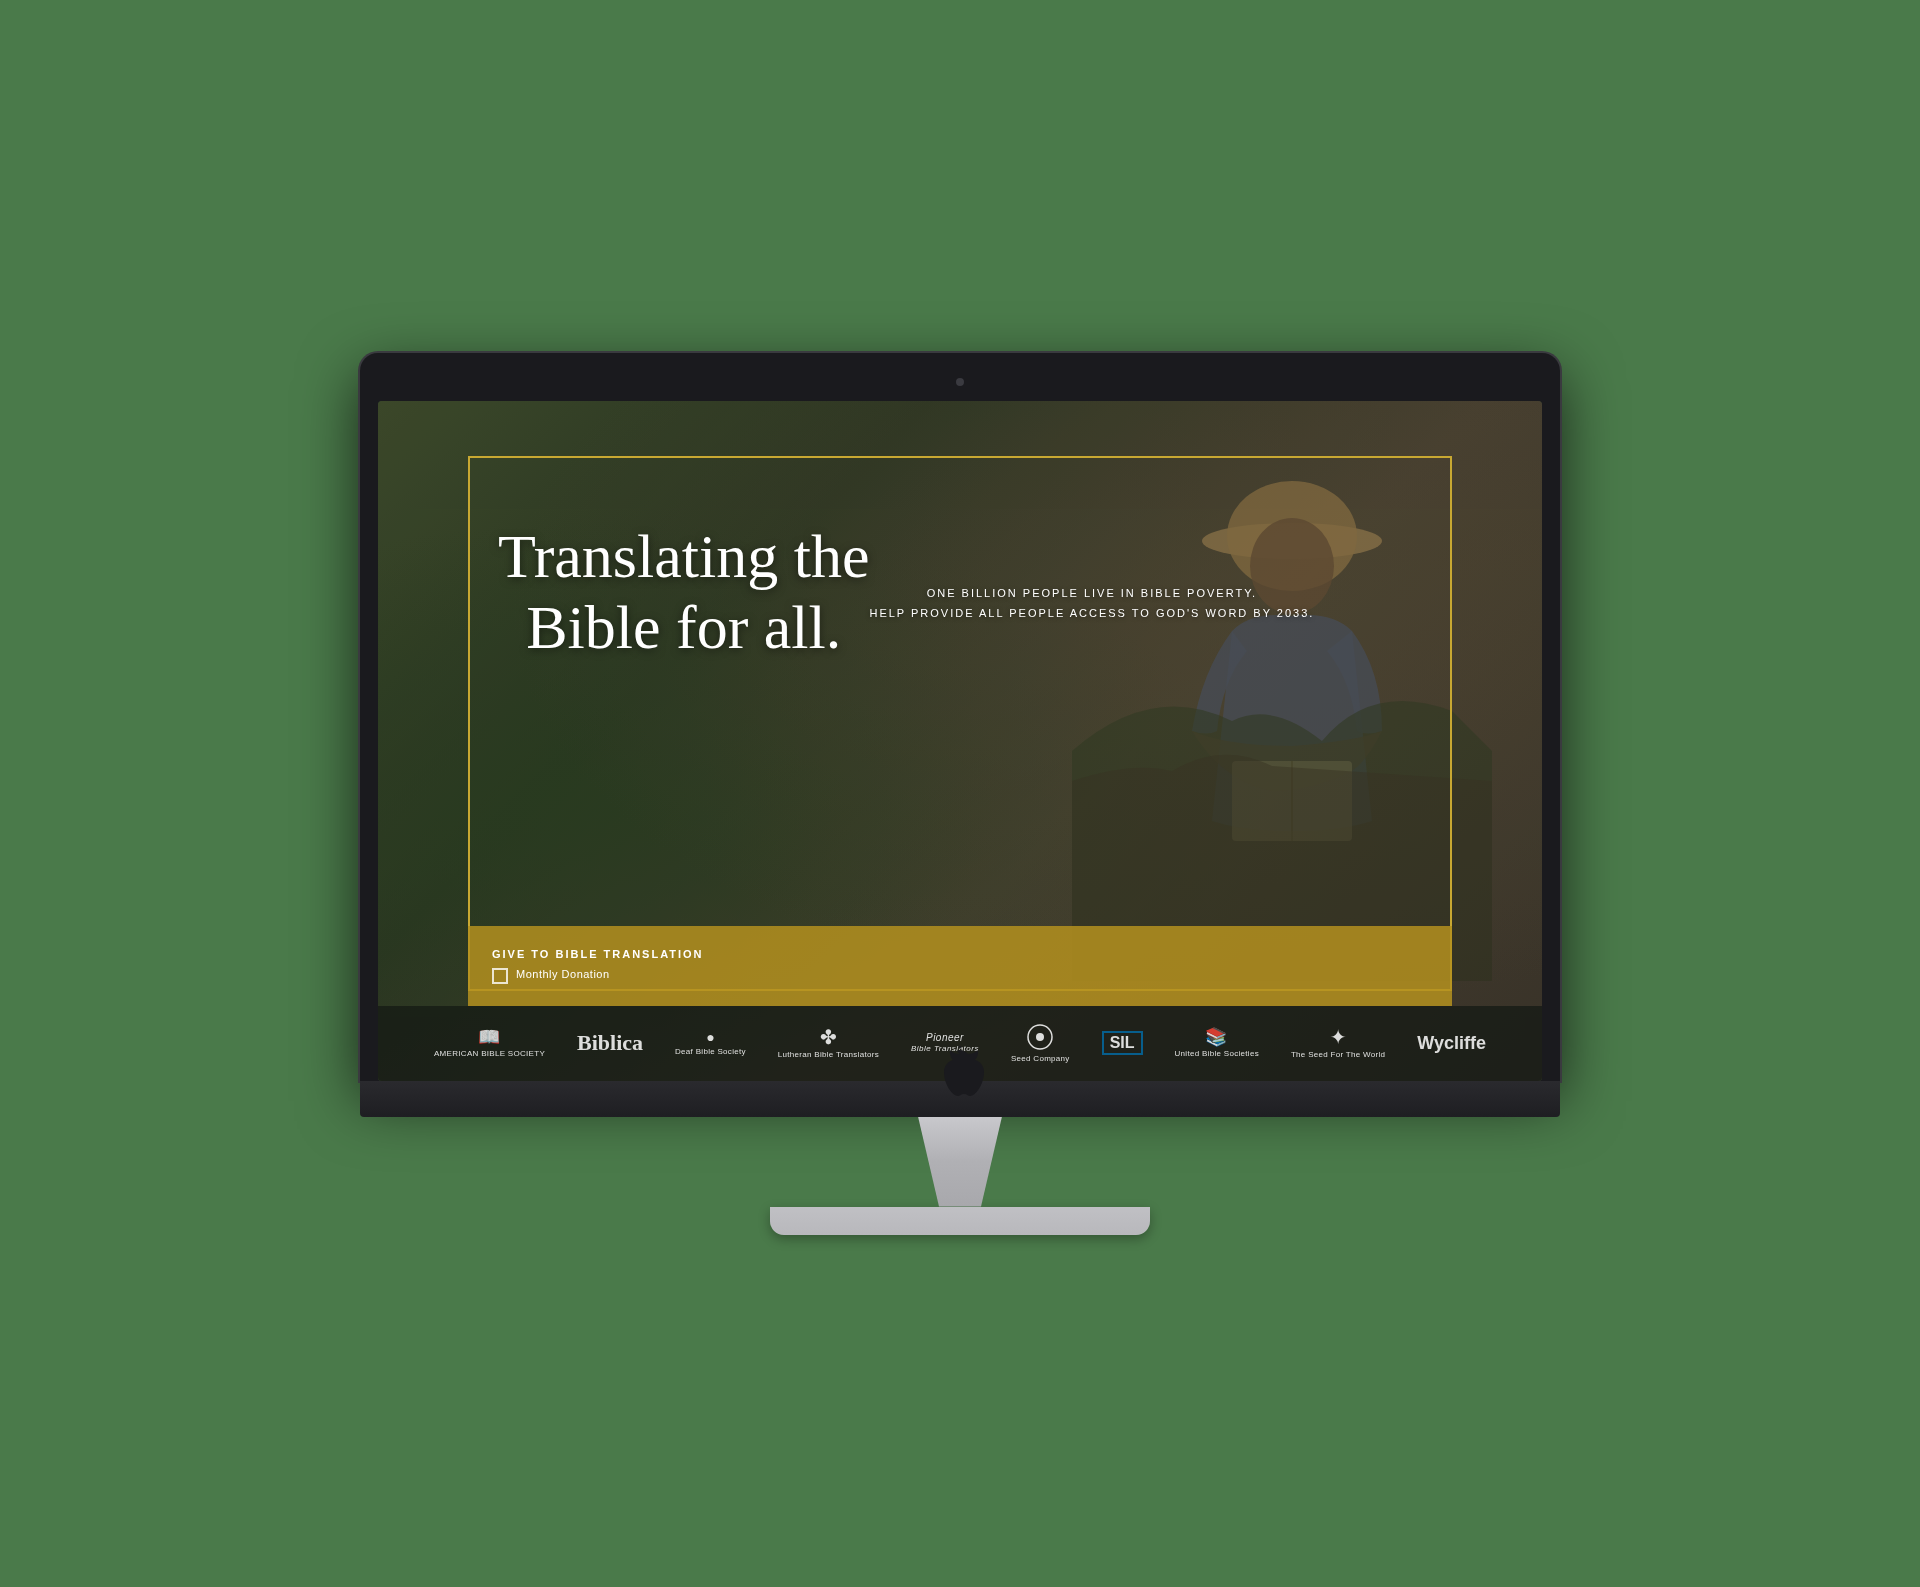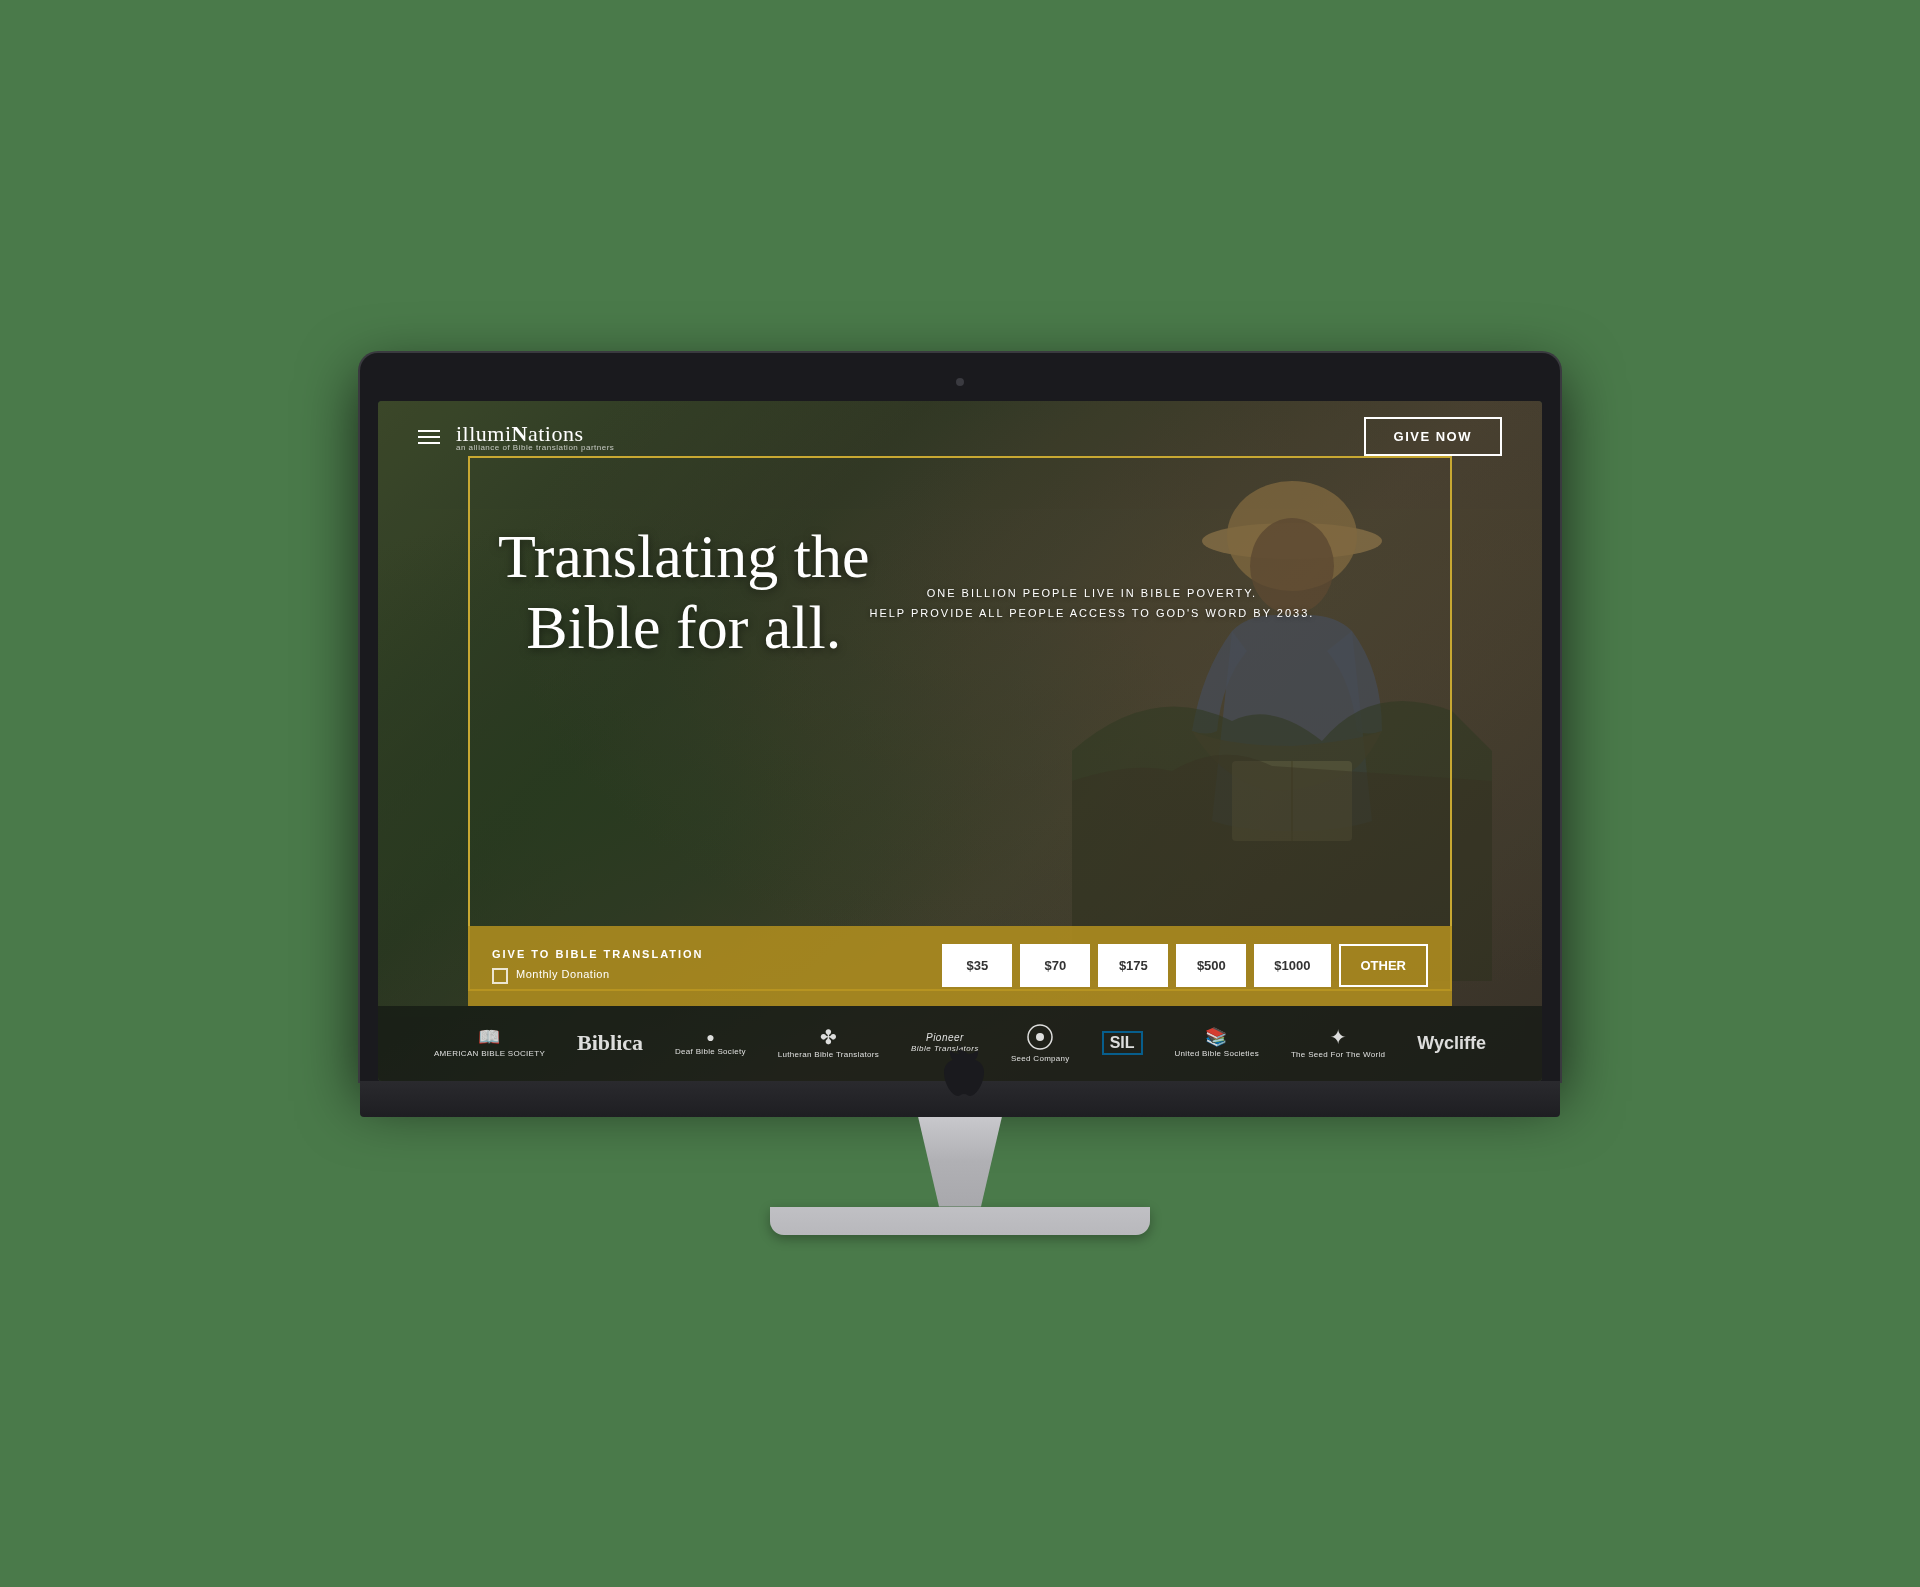--- a/index.html
+++ b/index.html
@@ -382,62 +382,40 @@
 
           <rect x="160" y="360" width="120" height="80" rx="4" fill="rgba(180,160,120,0.7)"></rect>
           <line x1="220" y1="360" x2="220" y2="440" stroke="rgba(120,100,60,0.8)" stroke-width="2"></line>
 
           <path d="M0 350 Q80 280 160 320 Q200 300 250 340 Q300 280 380 310 L420 350 L420 580 L0 580 Z" fill="rgba(40,55,30,0.6)"></path>
           <path d="M0 380 Q60 360 100 370 Q150 340 200 365 L420 380 L420 580 L0 580 Z" fill="rgba(50,45,30,0.5)"></path>
         </svg>
 
         <div class="gold-border-box"></div>
 
-        <nav class="nav">
-          <div class="nav-left">
-            <div class="hamburger">
-              <span></span>
-              <span></span>
-              <span></span>
-            </div>
-            <div class="logo-wrapper">
-              <div class="logo-text">illumi<em style="font-style:normal;font-weight:bold;">N</em>ations</div>
-              <div class="logo-subtitle">an alliance of Bible translation partners</div>
-            </div>
-          </div>
-          <button class="give-now-btn">GIVE NOW</button>
-        </nav>
 
         <div class="hero-content">
           <h1 class="hero-title">
             <span>Translating the</span><br>
             <span>Bible for all.</span>
           </h1>
           <p class="hero-subtitle">
             <span>ONE BILLION PEOPLE LIVE IN BIBLE POVERTY.</span><br>
             <span>HELP PROVIDE ALL PEOPLE ACCESS TO GOD'S WORD BY 2033.</span>
           </p>
         </div>
 
         <div class="donation-bar">
           <div class="donation-label-section">
             <div class="donation-label">GIVE TO BIBLE TRANSLATION</div>
             <div class="monthly-donation">
               <div class="checkbox"></div>
               <span class="monthly-label">Monthly Donation</span>
             </div>
           </div>
-          <div class="amount-buttons">
-            <button class="amount-btn">$35</button>
-            <button class="amount-btn">$70</button>
-            <button class="amount-btn">$175</button>
-            <button class="amount-btn">$500</button>
-            <button class="amount-btn">$1000</button>
-            <button class="amount-btn other">OTHER</button>
-          </div>
         </div>
 
         <div class="partners-bar">
           <div class="partner-logo">
             <span class="partner-icon">📖</span>
             <span class="partner-name">AMERICAN BIBLE SOCIETY</span>
           </div>
           <div class="partner-logo">
             <span class="partner-icon" style="font-size:22px; font-weight:bold; font-family: serif;">Biblica</span>
           </div>

